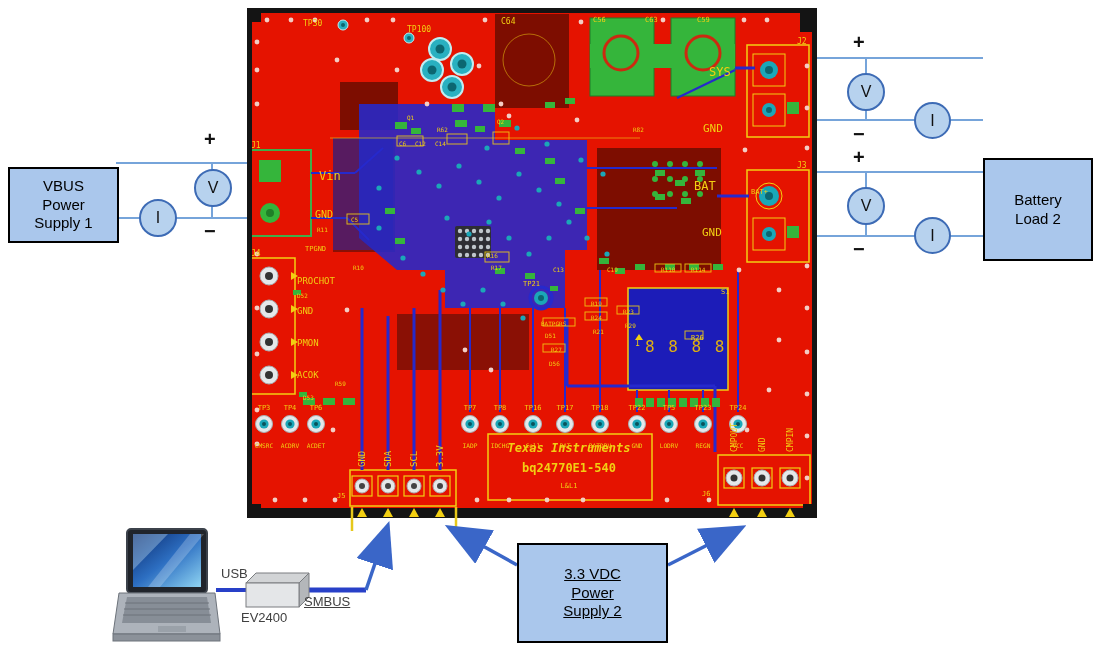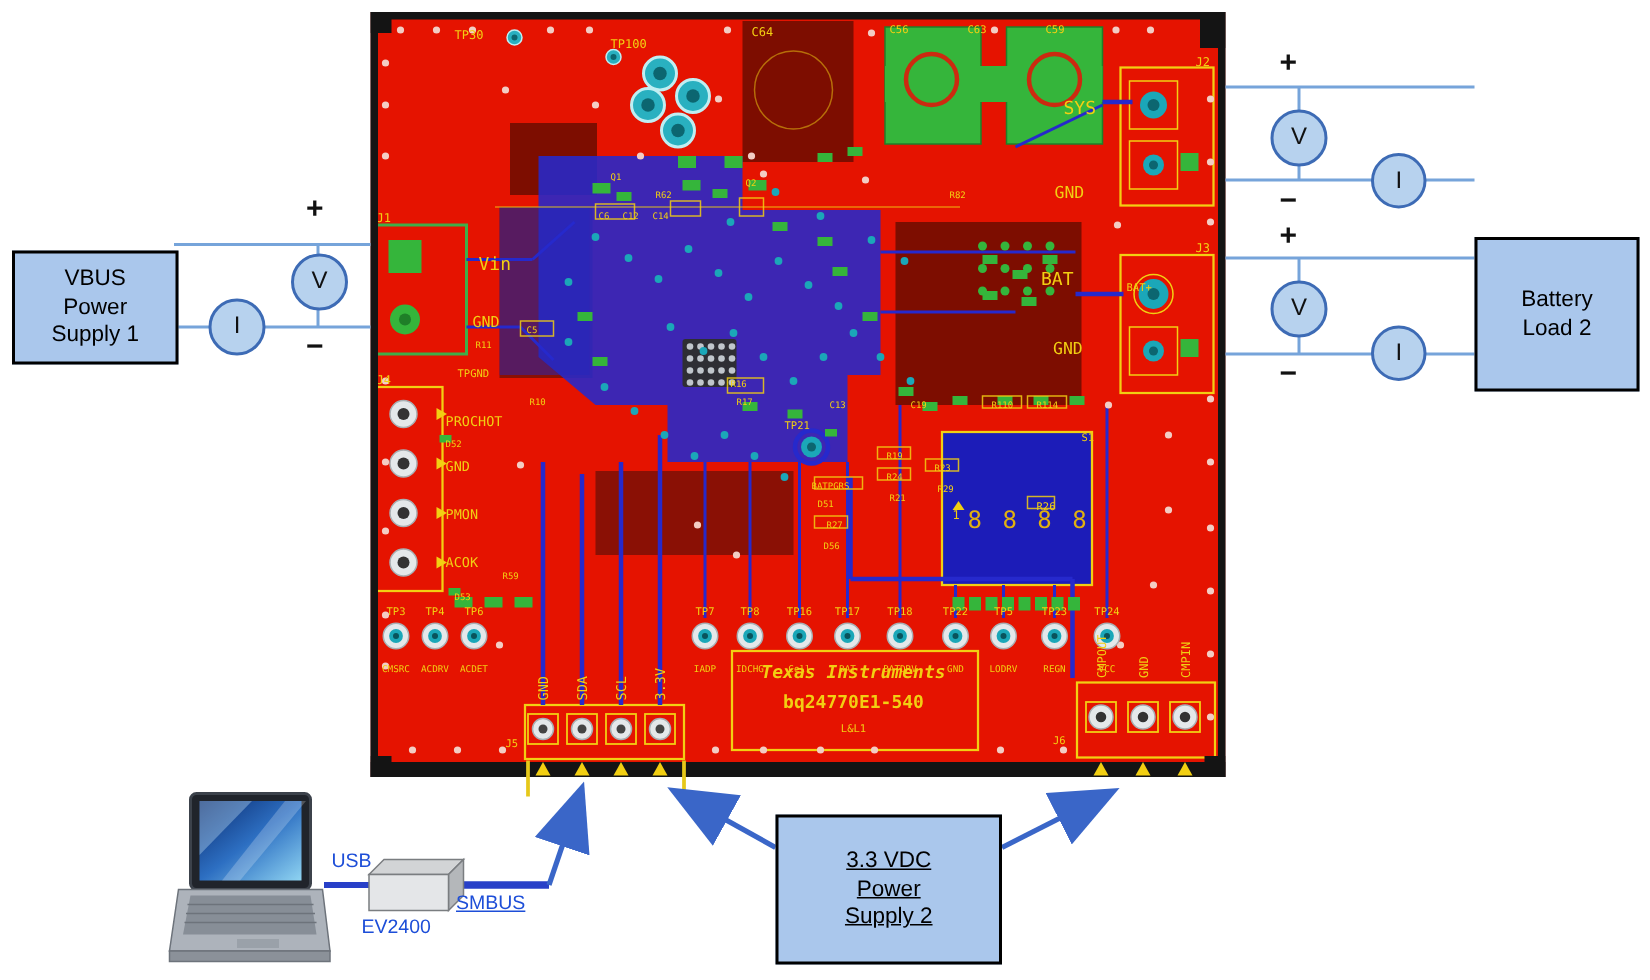--- a/index.html
+++ b/index.html
@@ -8,21 +8,21 @@
           font-family:"Liberation Sans",sans-serif;}
   svg{display:block;}
   .overlay{position:absolute;left:0;top:0;z-index:4;pointer-events:none;}
   .board{position:absolute;left:247px;top:8px;z-index:2;}
   .extbox{position:absolute;z-index:6;background:#aac7ec;border:2px solid #000;
           display:flex;align-items:center;justify-content:center;text-align:center;
           font-size:15px;line-height:1.25;color:#000;white-space:pre-line;}
   .meter{position:absolute;z-index:6;border-radius:50%;background:#b7d2ee;border:2px solid #3d6bb5;
          display:flex;align-items:center;justify-content:center;font-size:16px;color:#111;}
   .sign{position:absolute;z-index:6;font-size:20px;font-weight:bold;color:#111;}
-  .lbl{position:absolute;z-index:6;font-size:13px;color:#1d4ed8;}
+  .lbl{position:absolute;z-index:6;font-size:13px;color:#404040;}
 </style>
 </head>
 <body>
 
 <div class="canvas">
 
   <svg class="board" width="570" height="510" viewBox="0 0 570 510" font-family="DejaVu Sans Mono, monospace">
 
     <rect x="0" y="0" width="570" height="510" fill="#e51300"></rect>
 

